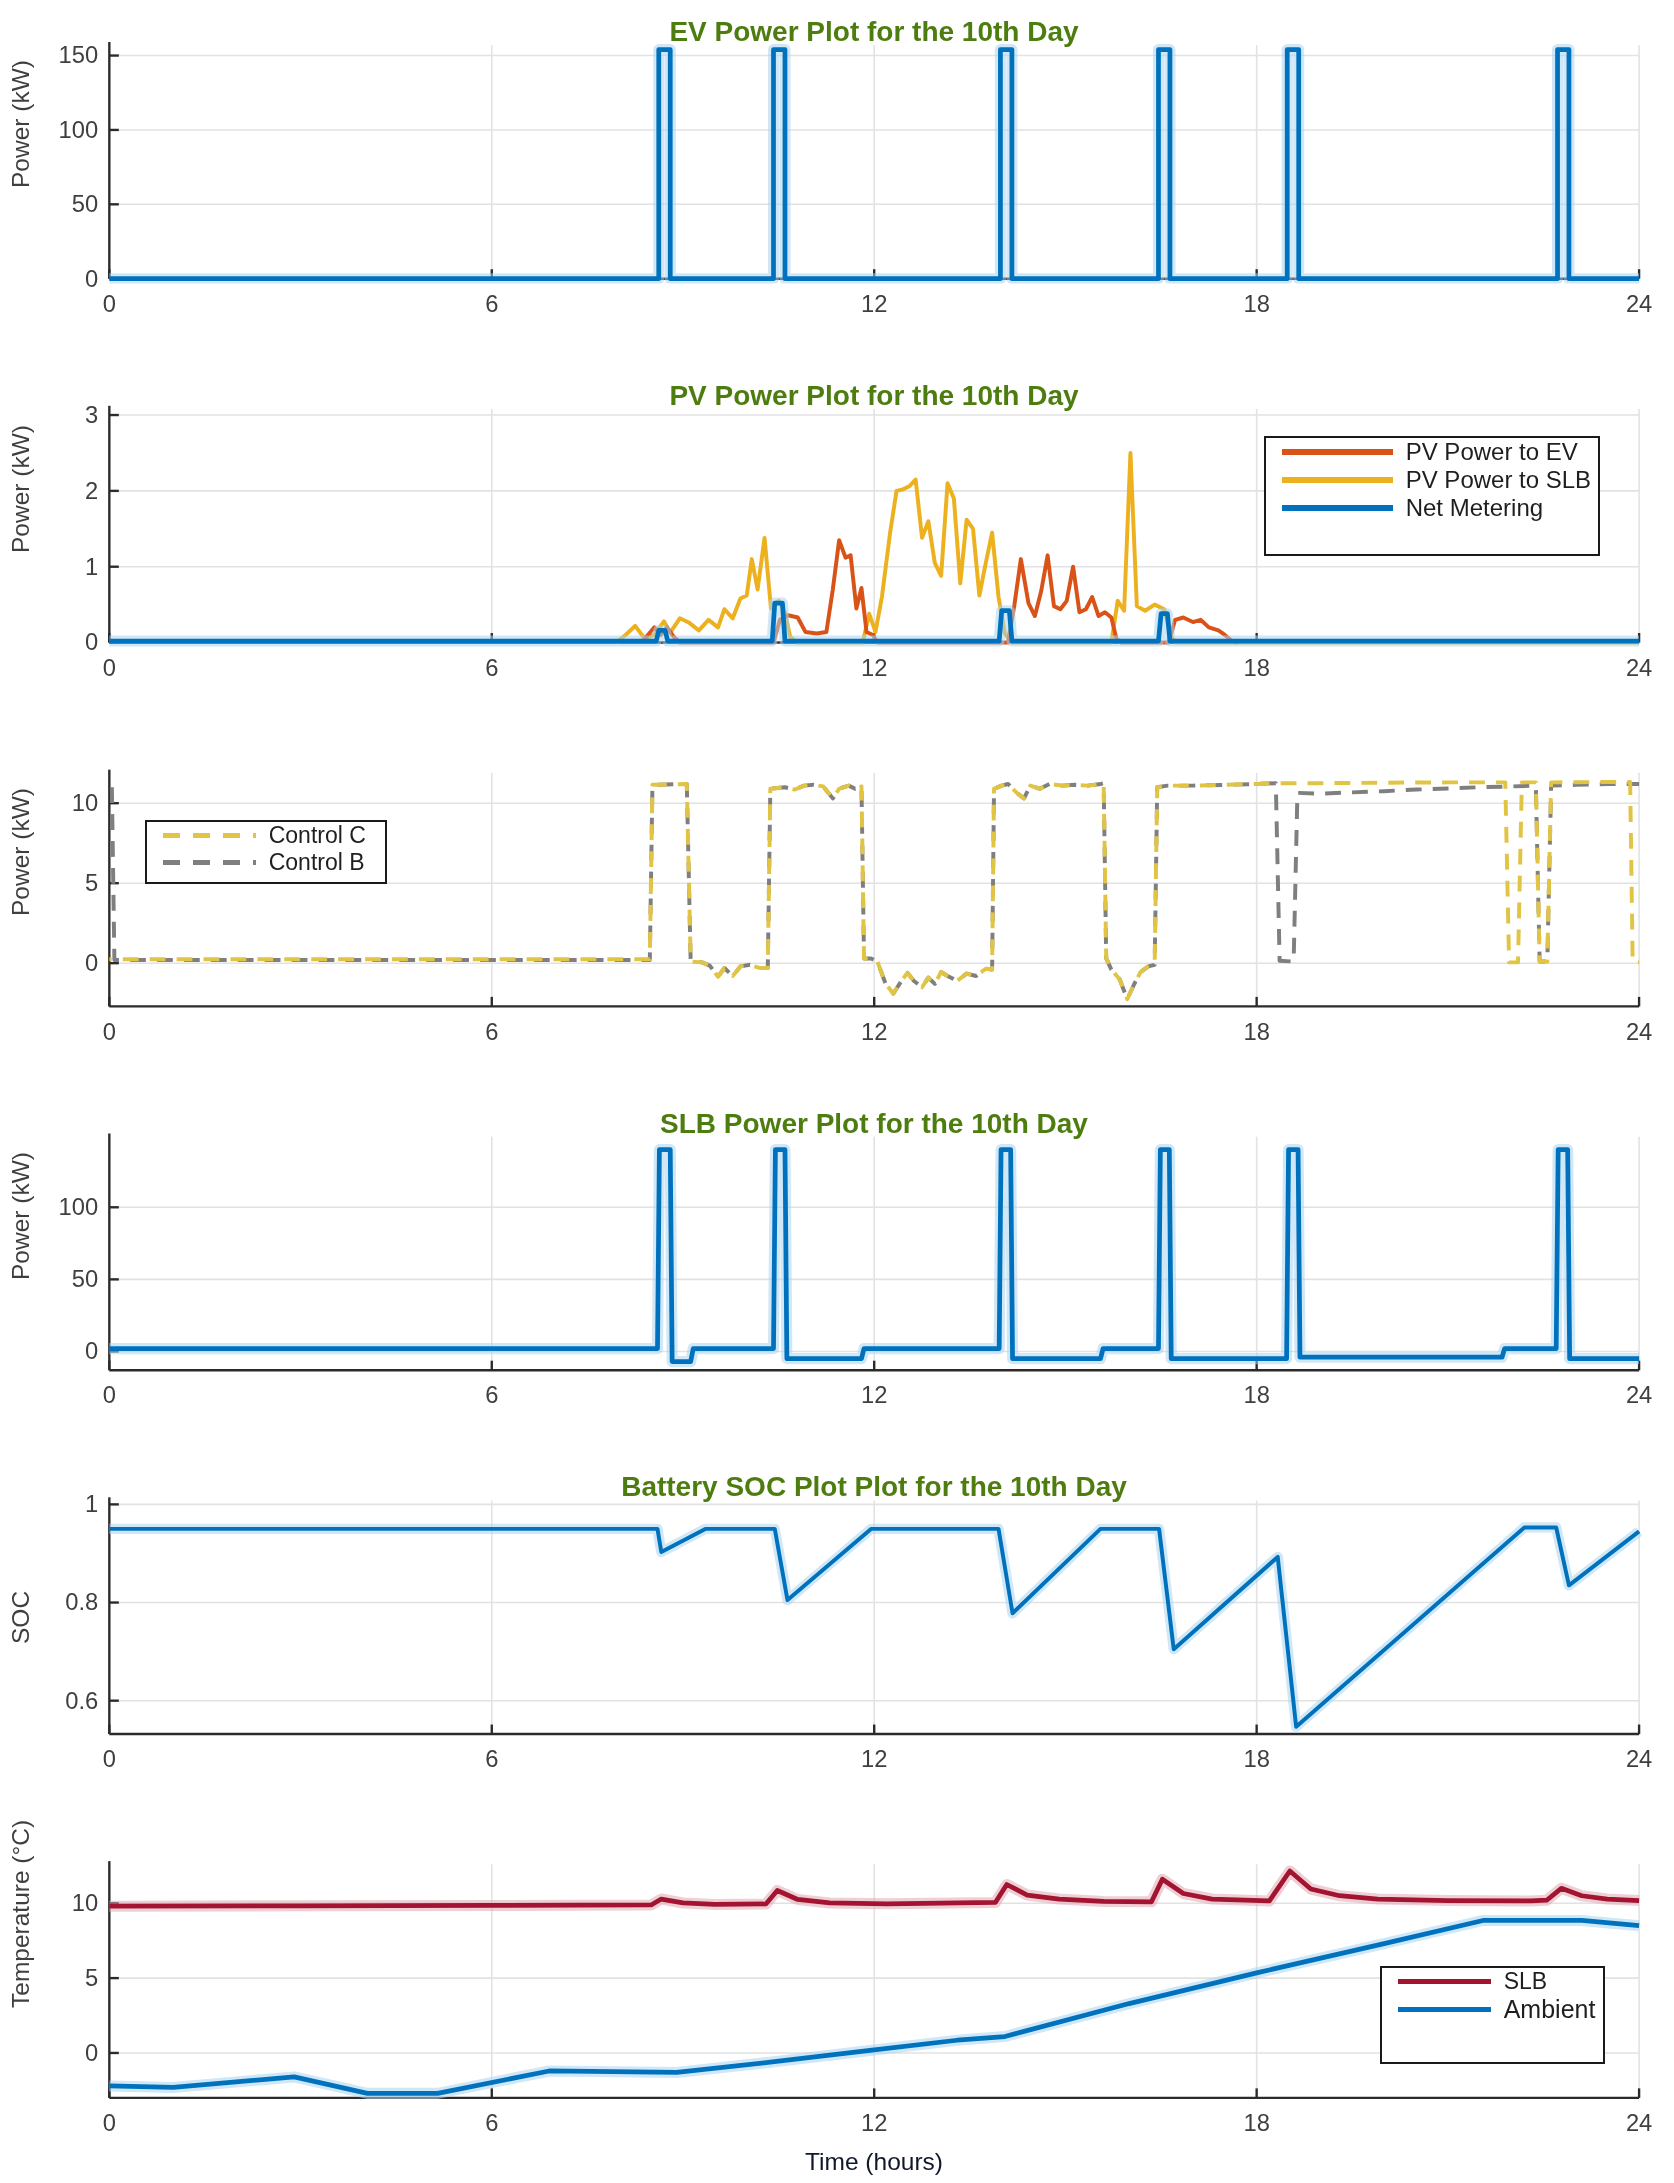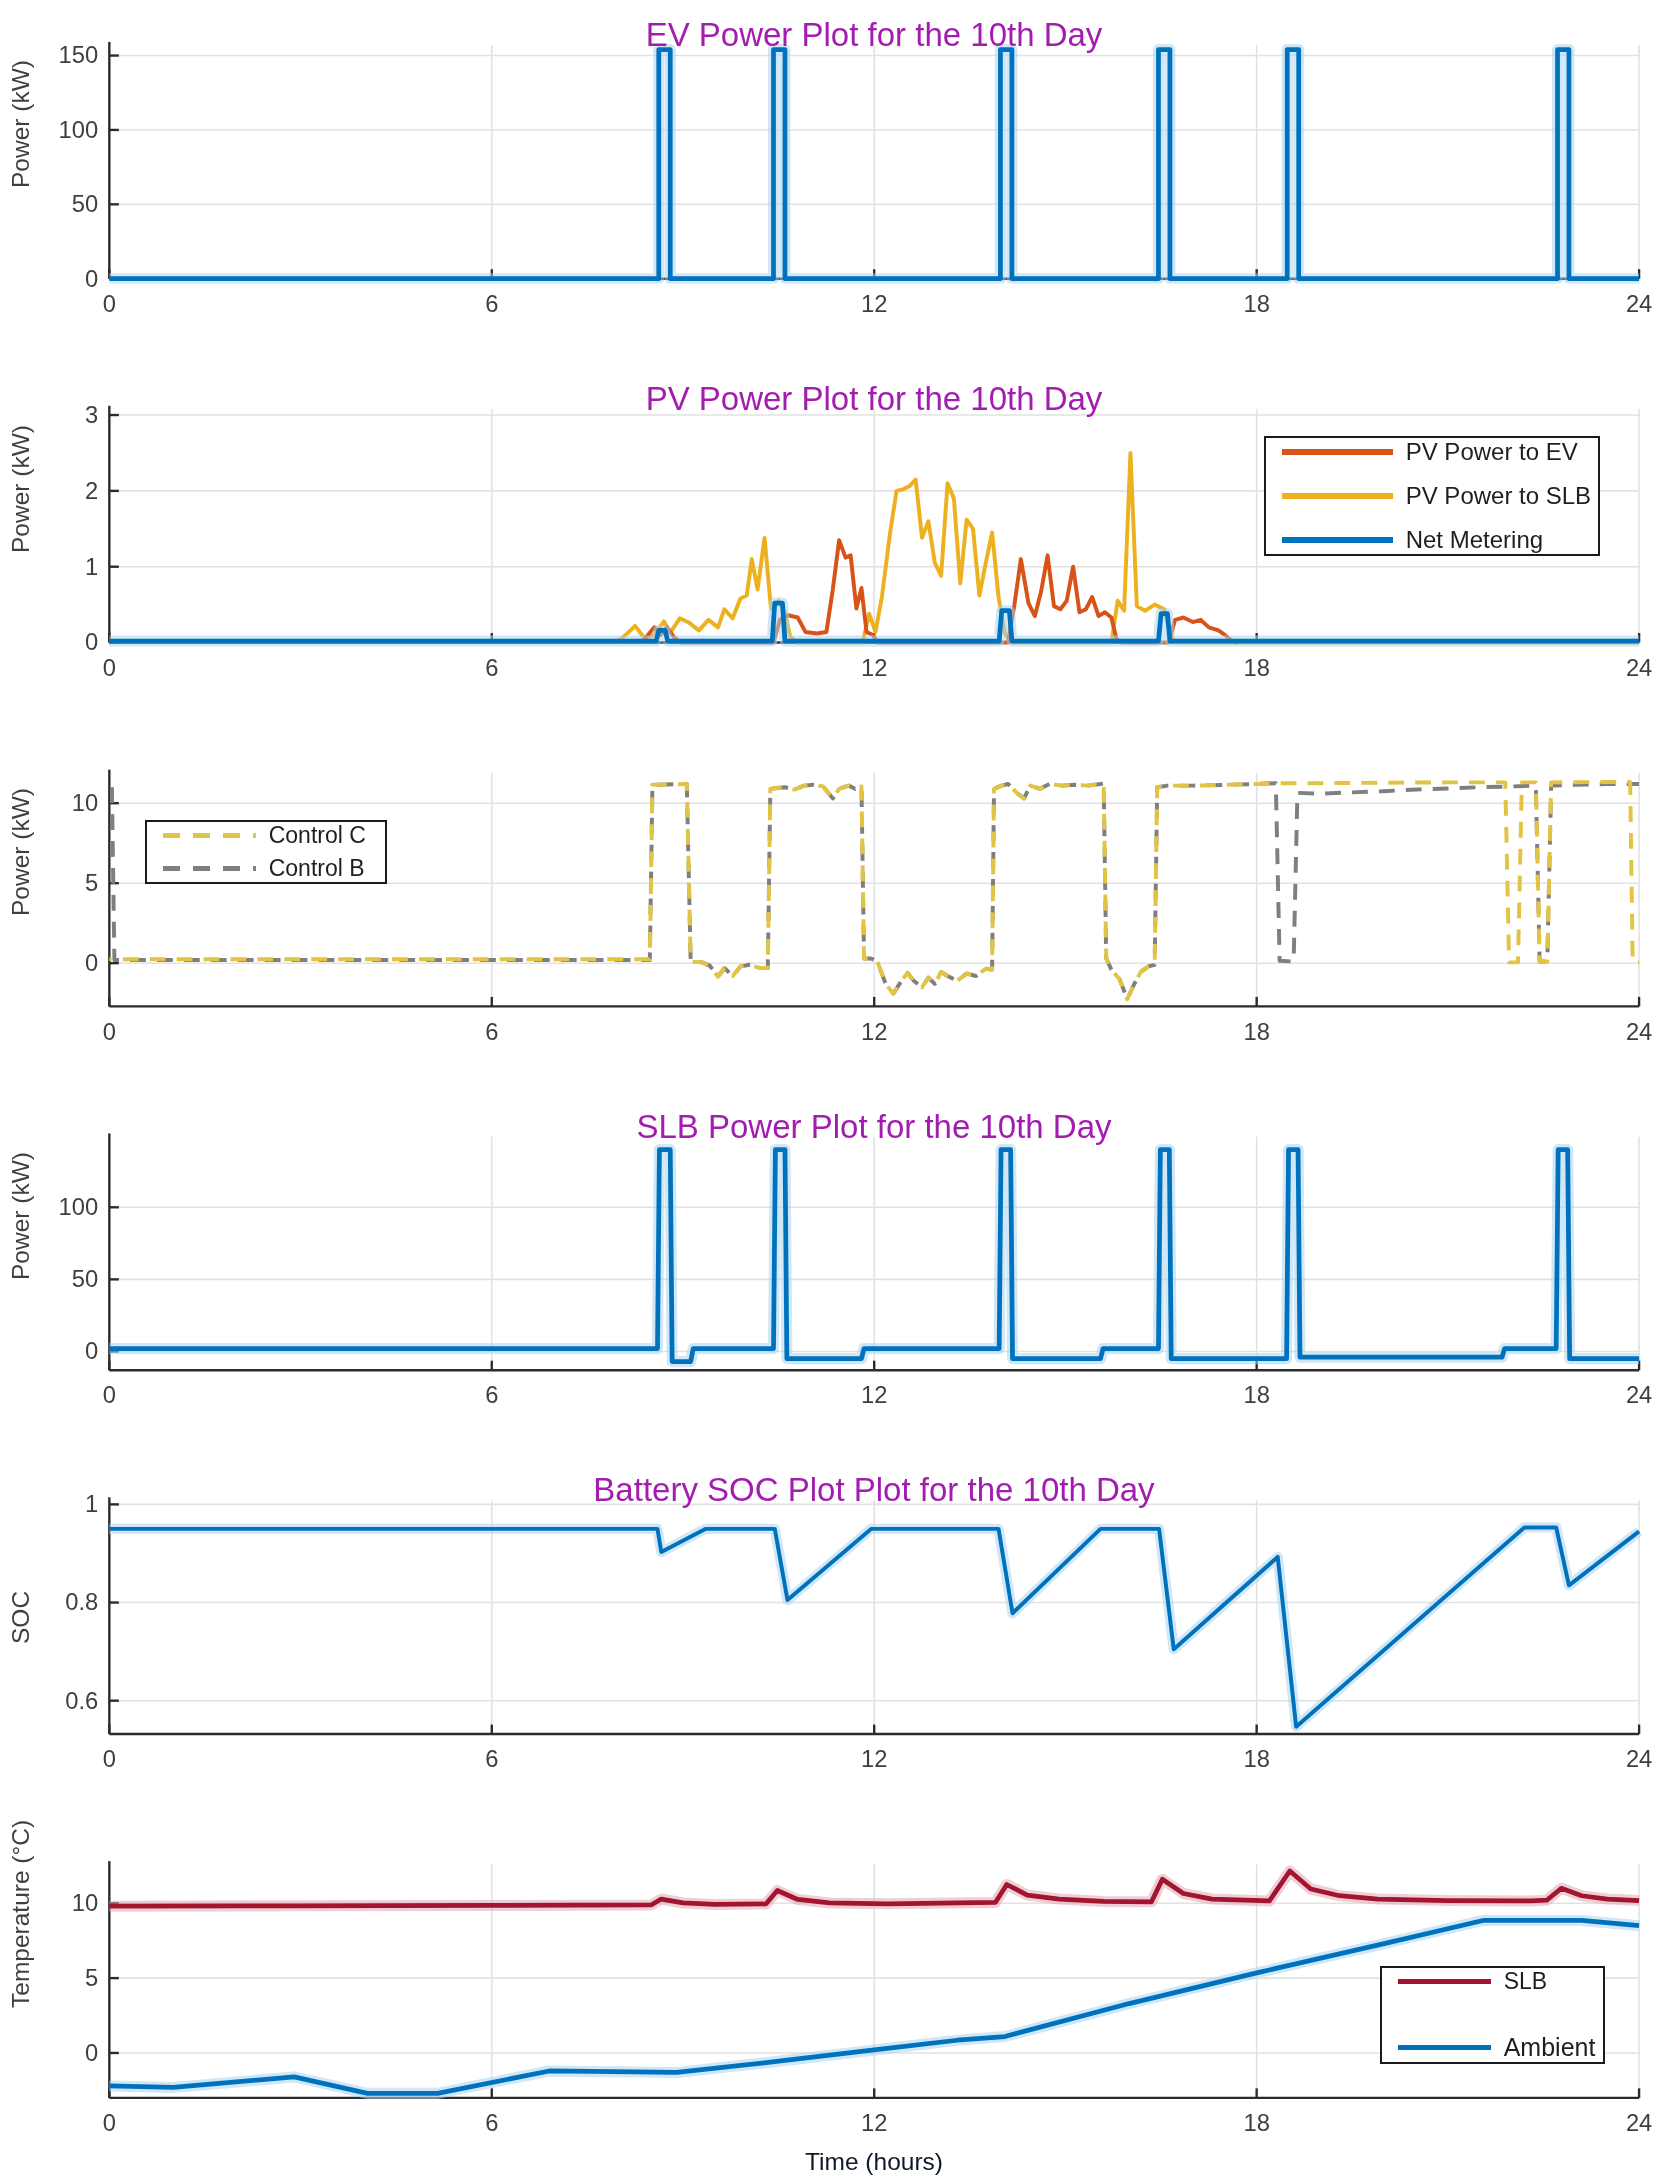--- a/index.html
+++ b/index.html
@@ -6,34 +6,34 @@
   .figure{
     position:relative;
     width:1674px;height:2183px;
     background:#ffffff;
     font-family:"Liberation Sans",sans-serif;
     overflow:hidden;
   }
   #chart-svg{position:absolute;left:0;top:0;}
   .plot-title{
     position:absolute;left:109px;width:1530px;text-align:center;
-    font-weight:normal;font-size:33px;color:#a21caf;white-space:nowrap;
+    font-weight:bold;font-size:28px;color:#4d7c0f;white-space:nowrap;
   }
   .y-label{
     position:absolute;left:-3.2px;width:48px;text-align:center;
     font-size:24.5px;color:#3f3f3f;white-space:nowrap;
     transform:rotate(-90deg);transform-origin:center center;
   }
   .x-label{
     position:absolute;left:109px;width:1530px;text-align:center;
     font-size:24.5px;color:#0f172a;top:2148px;
   }
   .legend{
     position:absolute;background:#ffffff;border:2.4px solid #1a1a1a;
-    box-sizing:border-box;display:flex;flex-direction:column;justify-content:space-between;
+    box-sizing:border-box;display:flex;flex-direction:column;justify-content:flex-start;
     z-index:5;
   }
   .legend-row{display:flex;align-items:center;padding-left:16px;}
   .legend-row .swatch{display:inline-block;margin-right:12.7px;flex:0 0 auto;}
   .legend-row .lbl{font-size:24px;color:#1f1f1f;white-space:nowrap;}
 </style>
 </head>
 <body>
 
 <div class="figure">

